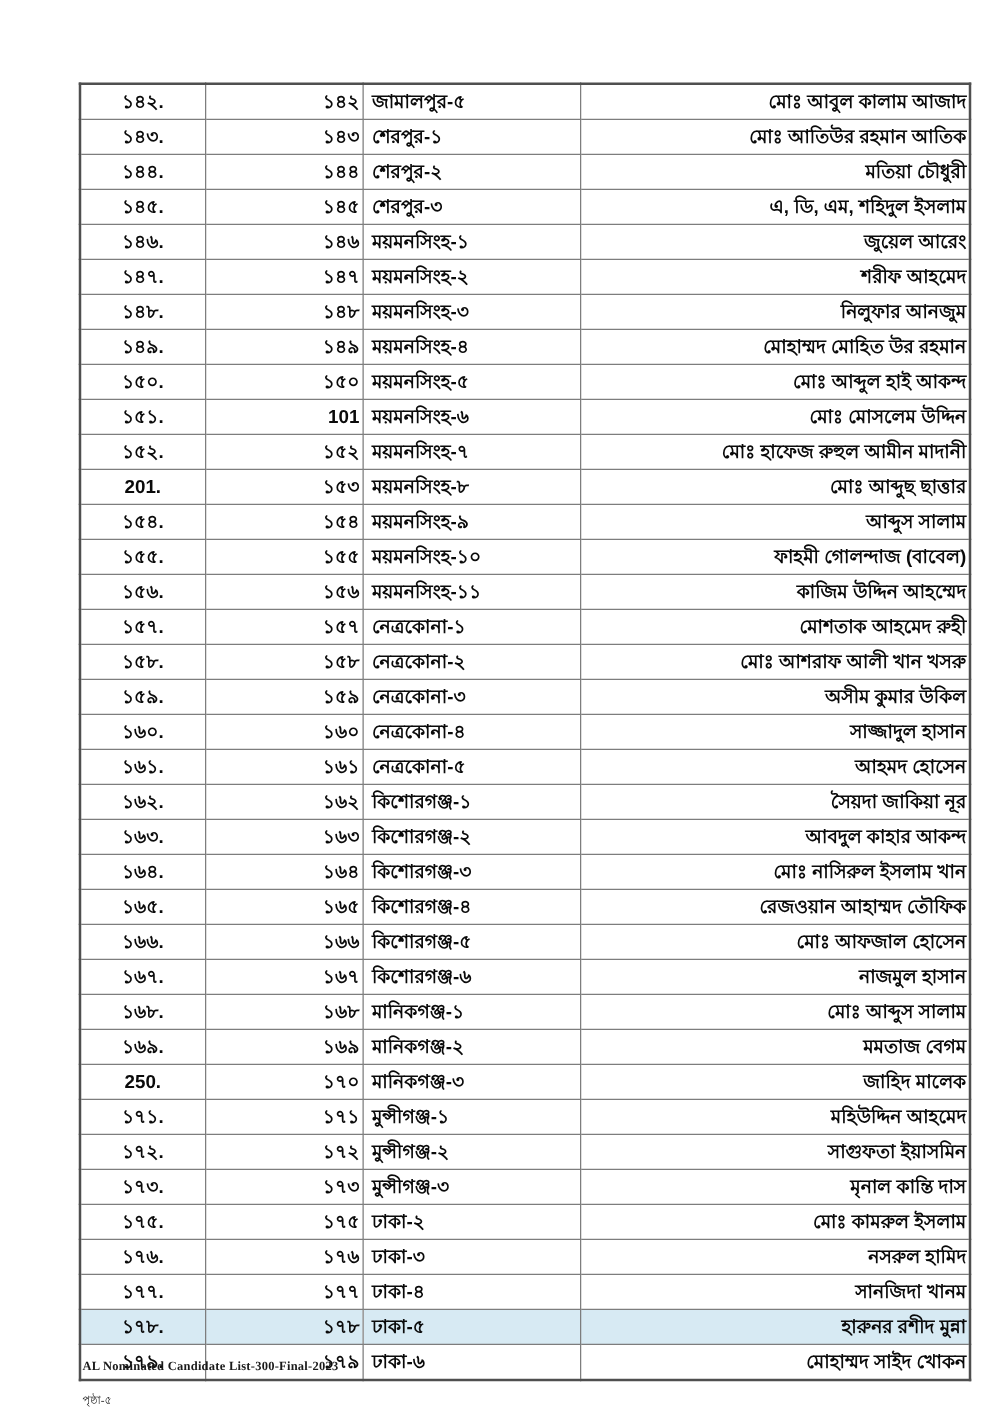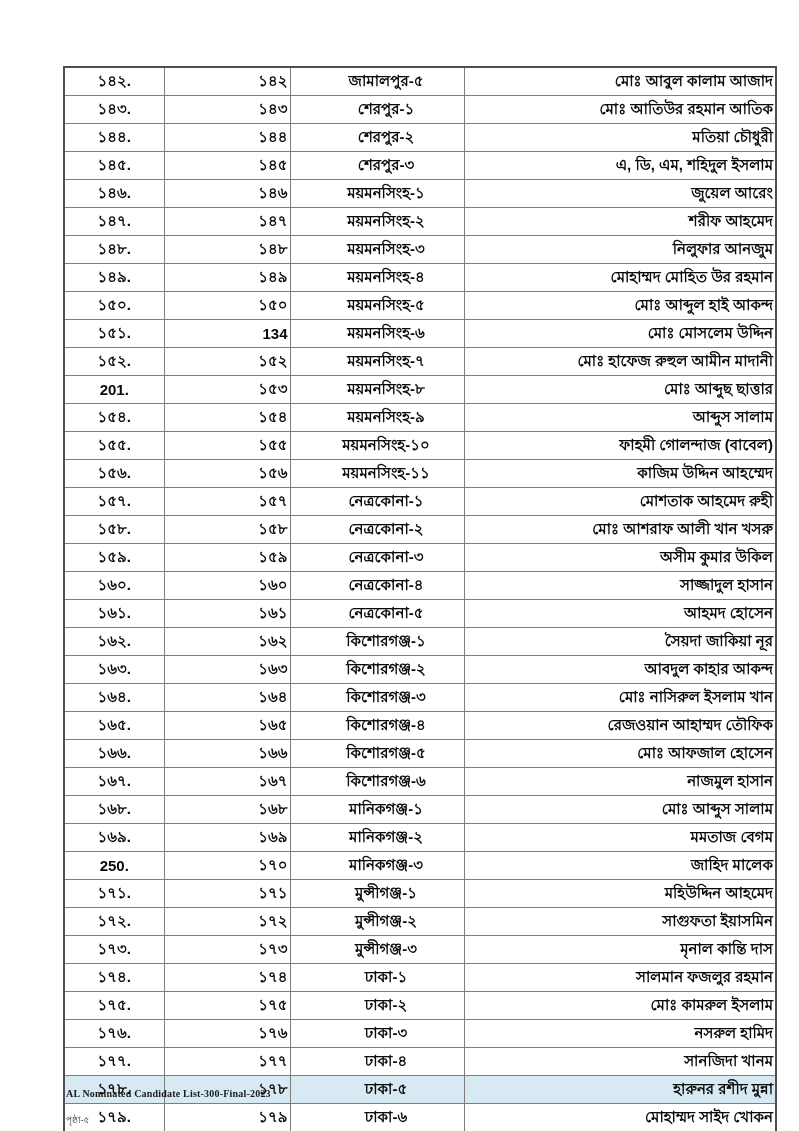--- a/index.html
+++ b/index.html
@@ -31,21 +31,21 @@
     font-size: 15px;
     font-weight: bold;
     color: #0a0a0a;
     white-space: nowrap;
     overflow: hidden;
     vertical-align: middle;
     background: #ffffff;
   }
   .candidate-table td.c-serial { text-align: center; margin-left: 14px; }
   .candidate-table td.c-number { text-align: right; }
-  .candidate-table td.c-const  { text-align: center; padding-left: 20px; }
+  .candidate-table td.c-const  { text-align: left; padding-left: 7px; }
   .candidate-table td.c-name   { text-align: right; padding-left: 7px; }
   .candidate-table tr.highlight td {
     background: var(--highlight, #d7eaf3);
   }
   .footer {
     position: absolute;
     left: 66px;
     top: 1088px;
     font-family: "Liberation Serif", serif;
     color: #1a1a1a;
@@ -122,21 +122,21 @@
     <td class="c-name">মোহাম্মদ মোহিত উর রহমান</td>
   </tr>
         <tr>
     <td class="c-serial">১৫০.</td>
     <td class="c-number">১৫০</td>
     <td class="c-const">ময়মনসিংহ-৫</td>
     <td class="c-name">মোঃ আব্দুল হাই আকন্দ</td>
   </tr>
         <tr>
     <td class="c-serial">১৫১.</td>
-    <td class="c-number">134</td>
+    <td class="c-number">101</td>
     <td class="c-const">ময়মনসিংহ-৬</td>
     <td class="c-name">মোঃ মোসলেম উদ্দিন</td>
   </tr>
         <tr>
     <td class="c-serial">১৫২.</td>
     <td class="c-number">১৫২</td>
     <td class="c-const">ময়মনসিংহ-৭</td>
     <td class="c-name">মোঃ হাফেজ রুহুল আমীন মাদানী</td>
   </tr>
         <tr>
@@ -257,26 +257,20 @@
     <td class="c-serial">১৭২.</td>
     <td class="c-number">১৭২</td>
     <td class="c-const">মুন্সীগঞ্জ-২</td>
     <td class="c-name">সাগুফতা ইয়াসমিন</td>
   </tr>
         <tr>
     <td class="c-serial">১৭৩.</td>
     <td class="c-number">১৭৩</td>
     <td class="c-const">মুন্সীগঞ্জ-৩</td>
     <td class="c-name">মৃনাল কান্তি দাস</td>
-  </tr>
-        <tr>
-    <td class="c-serial">১৭৪.</td>
-    <td class="c-number">১৭৪</td>
-    <td class="c-const">ঢাকা-১</td>
-    <td class="c-name">সালমান ফজলুর রহমান</td>
   </tr>
         <tr>
     <td class="c-serial">১৭৫.</td>
     <td class="c-number">১৭৫</td>
     <td class="c-const">ঢাকা-২</td>
     <td class="c-name">মোঃ কামরুল ইসলাম</td>
   </tr>
         <tr>
     <td class="c-serial">১৭৬.</td>
     <td class="c-number">১৭৬</td>

